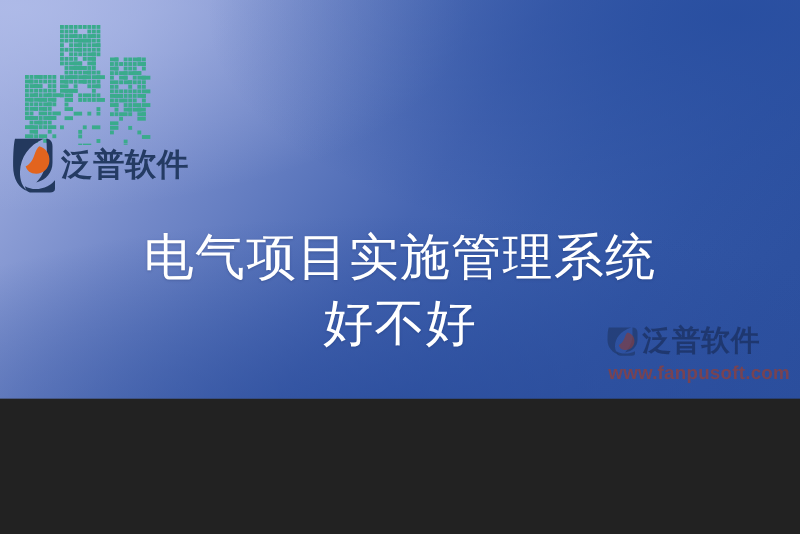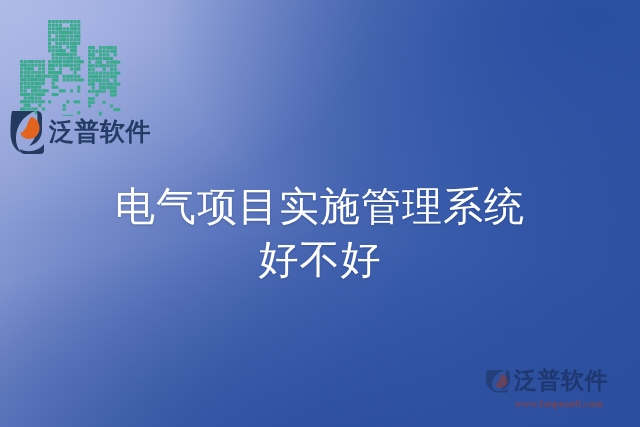--- a/index.html
+++ b/index.html
@@ -3,21 +3,21 @@
 <meta charset="utf-8">
 <style>
   html, body {
     margin: 0;
     padding: 0;
     background: #222;
   }
   #stage {
     position: relative;
     width: 640px;
-    height: 427px;
+    height: 319px;
     overflow: hidden;
     font-family: "Liberation Sans", sans-serif;
   }
 
   
   #bg-gradient {
     position: absolute;
     inset: 0;
     background:
       linear-gradient(125deg,
@@ -120,27 +120,27 @@
   #wm-cn {
     font-family: "DejaVu Sans", "Liberation Sans", sans-serif;
     font-size: 23px;
     font-weight: 700;
     color: rgba(22,40,82,0.62);
     letter-spacing: 0.5px;
     margin-left: 2px;
     white-space: nowrap;
   }
   #wm-url {
-    font-family: Liberation Serif, serif;
-    font-size: 10px;
+    font-family: Liberation Sans, sans-serif;
+    font-size: 15px;
     font-weight: 700;
     color: rgba(150,62,52,0.72);
     letter-spacing: 0.2px;
     margin-top: 1px;
-    text-align: center;
+    text-align: right;
     padding-left: 2px;
     white-space: nowrap;
   }
 </style>
 </head>
 <body>
 
 <div id="stage">
 
   <div id="bg-gradient"></div>

